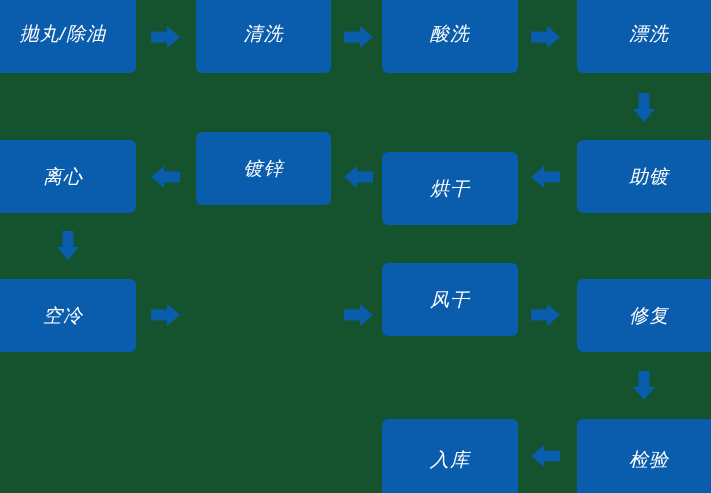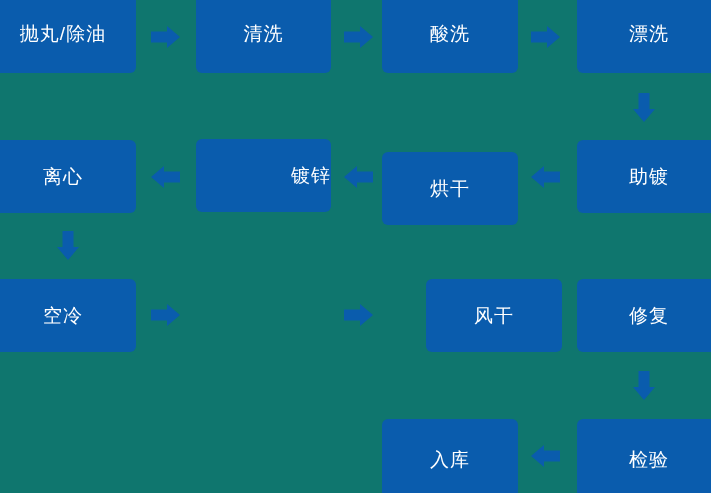--- a/index.html
+++ b/index.html
@@ -11,21 +11,22 @@
   body {
     width: 711px;
     height: 493px;
     overflow: hidden;
     font-family: "Liberation Sans", "DejaVu Sans", sans-serif;
   }
   #flow-canvas {
     position: relative;
     width: 711px;
     height: 493px;
-    background: #0f766e;
+    background: #14532d;
+    font-style: italic;
   }
   .node-box {
     position: absolute;
     background: #0a5cad;
     border-radius: 6px;
     color: #ffffff;
     display: flex;
     align-items: center;
     justify-content: center;
     font-size: 19px;
@@ -166,33 +167,33 @@
     </div>
     <div class="node-box" style="left: 382px; top: -6px; width: 136px; height: 79px;">
       <span class="node-label">酸洗</span>
     </div>
     <div class="node-box" style="left: 577px; top: -6px; width: 144px; height: 79px;">
       <span class="node-label">漂洗</span>
     </div>
     <div class="node-box" style="left: -10px; top: 140px; width: 146px; height: 73px;">
       <span class="node-label">离心</span>
     </div>
-    <div class="node-box" style="left: 196px; top: 139px; width: 135px; height: 73px; justify-content: flex-end;">
+    <div class="node-box" style="left: 196px; top: 132px; width: 135px; height: 73px;">
       <span class="node-label">镀锌</span>
     </div>
     <div class="node-box" style="left: 382px; top: 152px; width: 136px; height: 73px;">
       <span class="node-label">烘干</span>
     </div>
     <div class="node-box" style="left: 577px; top: 140px; width: 144px; height: 73px;">
       <span class="node-label">助镀</span>
     </div>
     <div class="node-box" style="left: -10px; top: 279px; width: 146px; height: 73px;">
       <span class="node-label">空冷</span>
     </div>
-    <div class="node-box" style="left: 382px; top: 279px; width: 136px; height: 73px; margin-left: 44px;">
+    <div class="node-box" style="left: 382px; top: 263px; width: 136px; height: 73px;">
       <span class="node-label">风干</span>
     </div>
     <div class="node-box" style="left: 577px; top: 279px; width: 144px; height: 73px;">
       <span class="node-label">修复</span>
     </div>
     <div class="node-box" style="left: 382px; top: 419px; width: 136px; height: 80px;">
       <span class="node-label">入库</span>
     </div>
     <div class="node-box" style="left: 577px; top: 419px; width: 144px; height: 80px;">
       <span class="node-label">检验</span>

